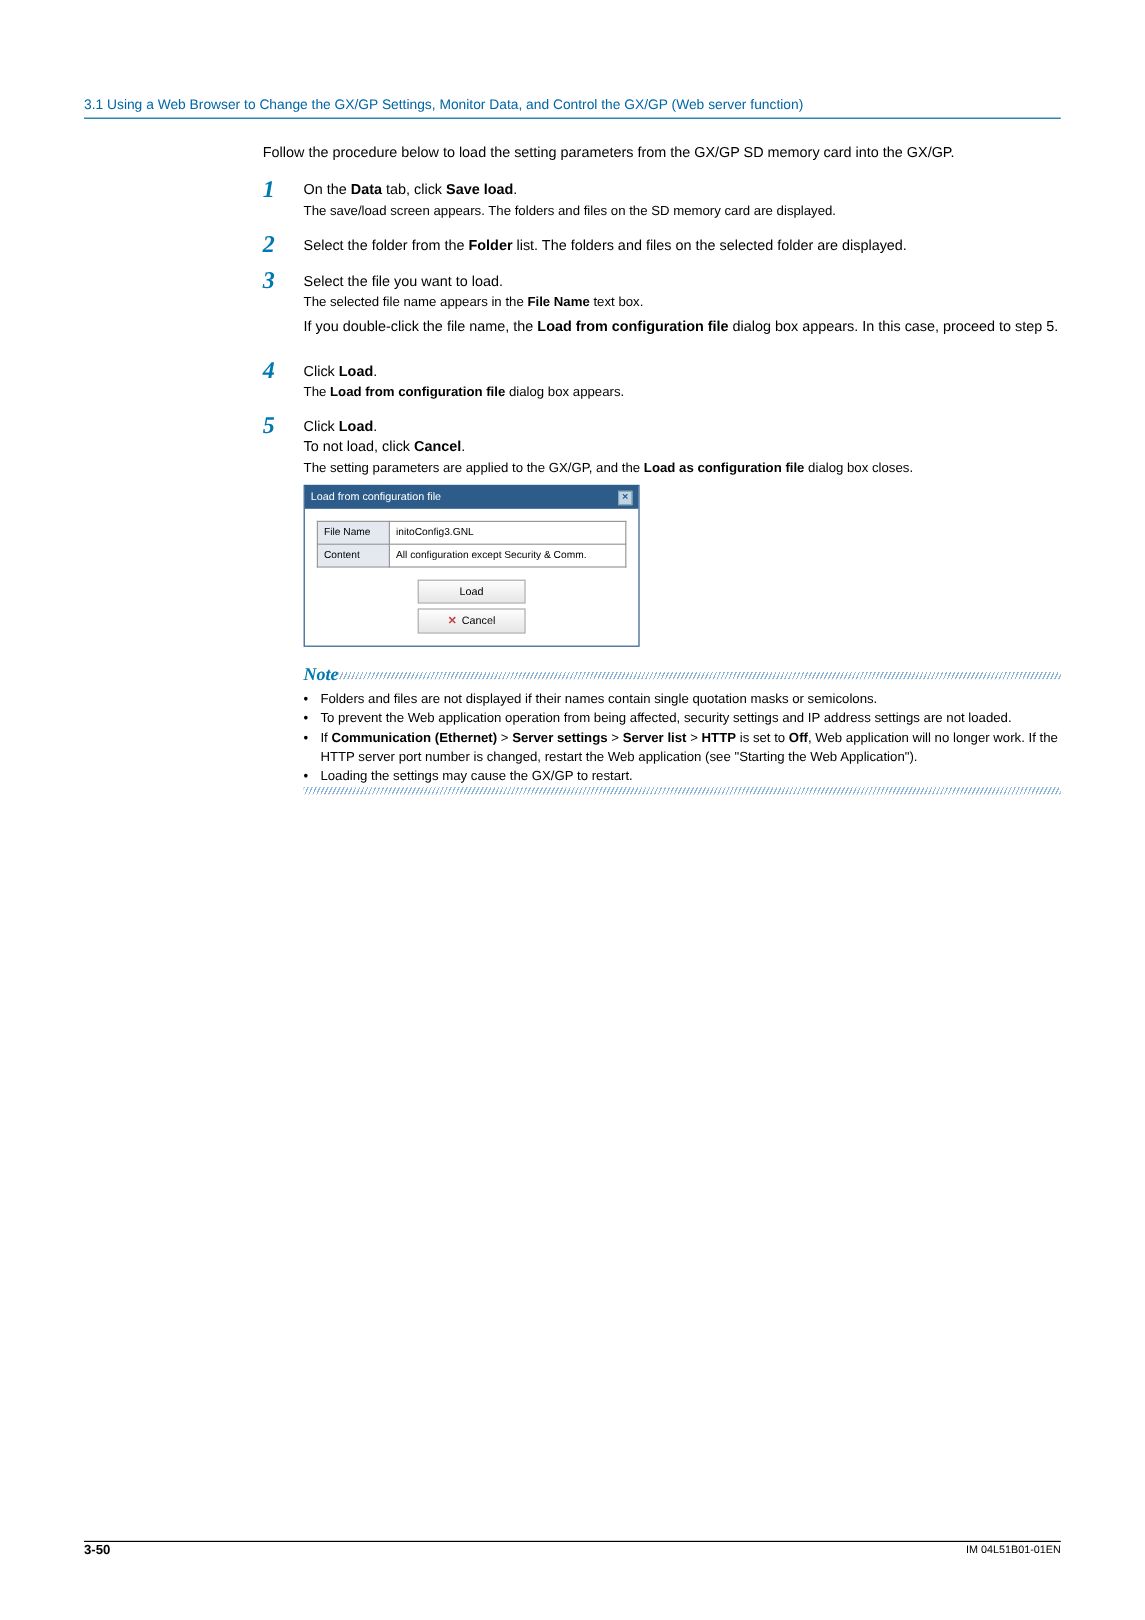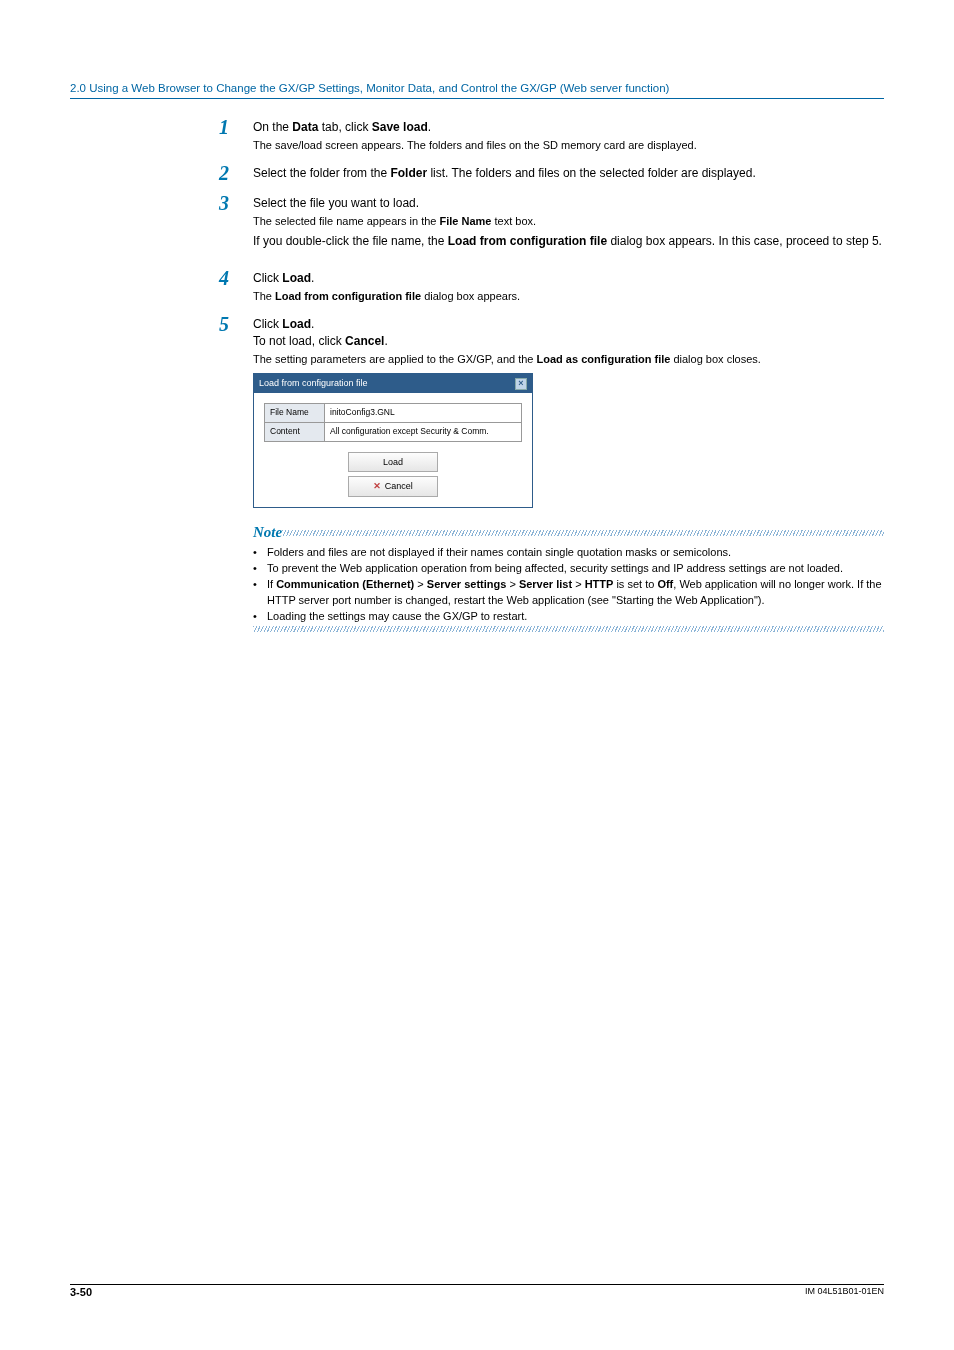--- a/index.html
+++ b/index.html
@@ -175,24 +175,25 @@
     justify-content: space-between;
     font-size: 11px;
   }
   .footer .pn { font-weight: bold; }
   .footer .doc { font-size: 9px; }
 </style>
 </head>
 <body>
 
 <div class="page">
-  <div class="header-line">2.0  Using a Web Browser to Change the GX/GP Settings, Monitor Data, and Control the GX/GP (Web server function)</div>
+  <div class="header-line">3.1  Using a Web Browser to Change the GX/GP Settings, Monitor Data, and Control the GX/GP (Web server function)</div>
 
 
   <div class="content">
+    <div class="intro">Follow the procedure below to load the setting parameters from the GX/GP SD memory card into the GX/GP.</div>
 
     <div class="step">
       <div class="step-num">1</div>
       <div class="step-body">
         <div class="step-main">
           <span>On the </span><b>Data</b><span> tab, click </span><b>Save load</b><span>.</span>
         </div>
         <div class="step-sub">The save/load screen appears. The folders and files on the SD memory card are displayed.</div>
       </div>
     </div>

